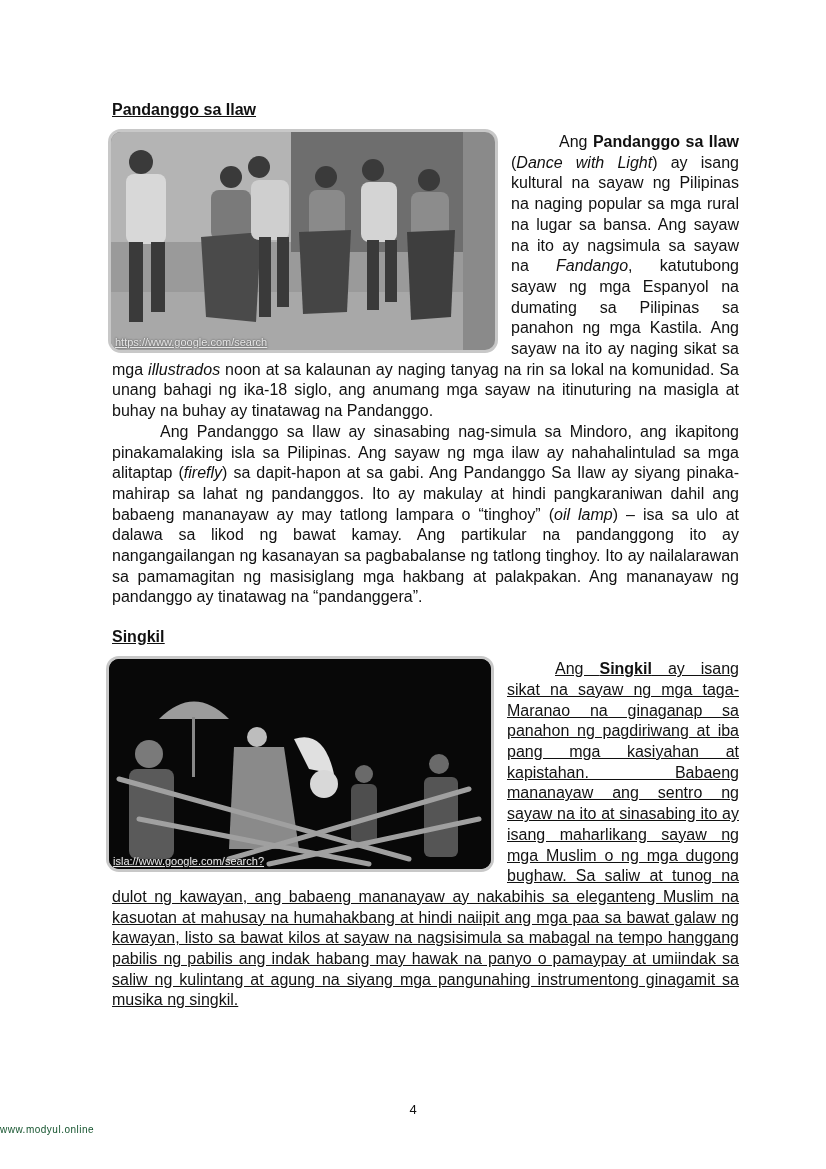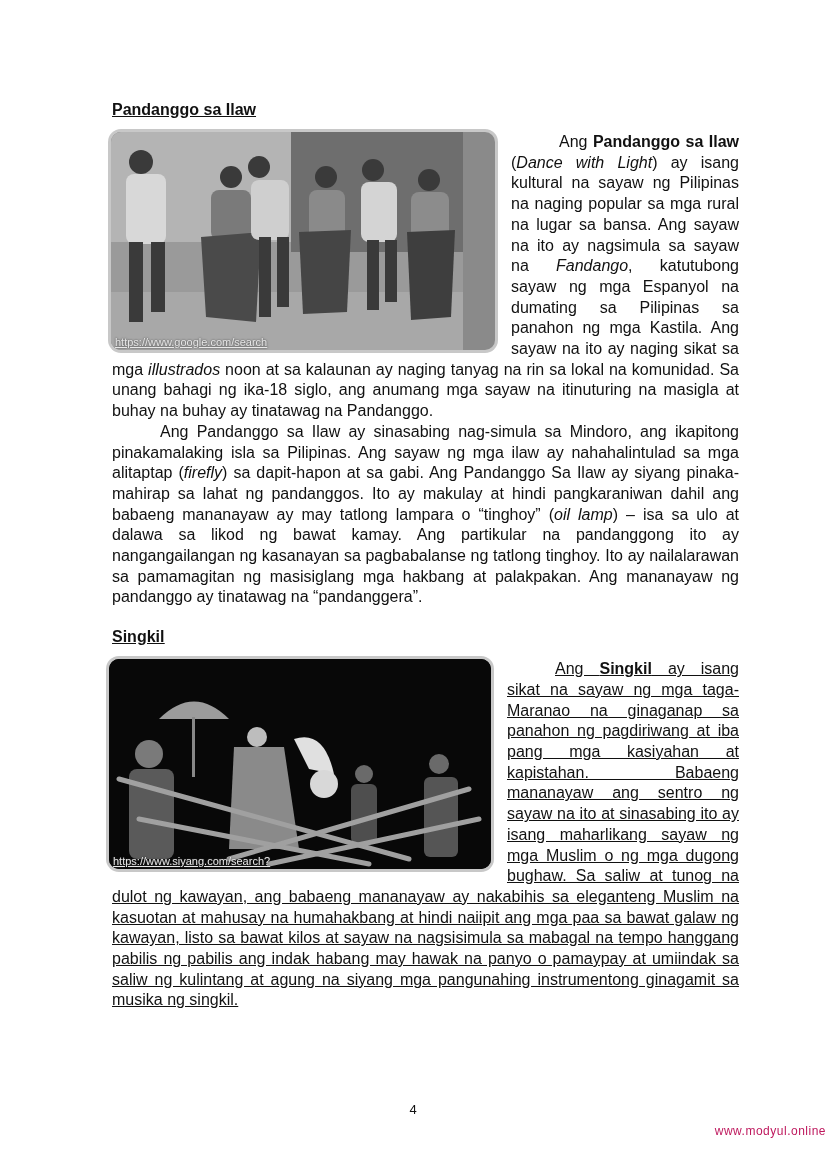--- a/index.html
+++ b/index.html
@@ -13,22 +13,22 @@
     .fig { float: left; position: relative; border-radius: 10px; overflow: hidden;
            box-shadow: 0 0 0 3px #c8c8c8; }
     .fig1 { width: 384px; height: 218px; margin: 0 16px 4px -1px; background: #8a8a8a; }
     .fig2 { width: 382px; height: 210px; margin: 0 16px 6px -3px; background: #0a0a0a; }
     .fig .src { position: absolute; left: 4px; bottom: 2px; font-size: 11px; color: #e8e8e8;
                 text-decoration: underline; text-shadow: 0 0 2px #333; }
     .fig svg { position: absolute; left: 0; top: 0; }
     .section2 { margin-top: 19px; text-decoration: underline; }
     .pagenum { position: absolute; left: 0; width: 826px; top: 1102px; text-align: center;
                font-size: 13px; color: #111; }
-    .watermark { position: absolute; left: 0; width: 826px; top: 1124px; text-align: right;
-                 font-size: 12px; color: #be185d; letter-spacing: 0.5px; }
+    .watermark { position: absolute; left: 0; width: 826px; top: 1124px; text-align: left;
+                 font-size: 10px; color: #14532d; letter-spacing: 0.5px; }
     b { font-weight: bold; }
     i { }
   </style>
 </head>
 <body>
 
 <div class="page">
 
   <h2 class="heading">Pandanggo sa Ilaw</h2>
 
@@ -87,21 +87,21 @@
         <rect x="242" y="125" width="26" height="60" rx="6" fill="#4e4e4e"></rect>
         <circle cx="330" cy="105" r="10" fill="#6a6a6a"></circle>
         <rect x="315" y="118" width="34" height="80" rx="6" fill="#555"></rect>
         <g stroke="#a0a0a0" stroke-width="5" stroke-linecap="round">
           <line x1="10" y1="120" x2="300" y2="200"></line>
           <line x1="30" y1="160" x2="260" y2="205"></line>
           <line x1="120" y1="200" x2="360" y2="130"></line>
           <line x1="160" y1="205" x2="370" y2="160"></line>
         </g>
       </svg>
-      <span class="src">https://www.siyang.com/search?</span>
+      <span class="src">isla://www.google.com/search?</span>
     </div>
 
     <p class="para"><span style="display:inline-block;width:48px"></span><span>Ang </span><b>Singkil</b><span> ay isang sikat na sayaw ng mga taga-Maranao na ginaganap sa panahon ng pagdiriwang at iba pang mga kasiyahan at kapistahan. Babaeng mananayaw ang sentro ng sayaw na ito at sinasabing ito ay isang maharlikang sayaw ng mga Muslim o ng mga dugong bughaw. Sa saliw at tunog na dulot ng kawayan, ang babaeng mananayaw ay nakabihis sa eleganteng Muslim na kasuotan at mahusay na humahakbang at hindi naiipit ang mga paa sa bawat galaw ng kawayan, listo sa bawat kilos at sayaw na nagsisimula sa mabagal na tempo hanggang pabilis ng pabilis ang indak habang may hawak na panyo o pamaypay at umiindak sa saliw ng kulintang at agung na siyang mga pangunahing instrumentong ginagamit sa musika ng singkil.</span></p>
 
   </div>
 </div>
 
 <div class="pagenum">4</div>
 <div class="watermark">www.modyul.online</div>
 

